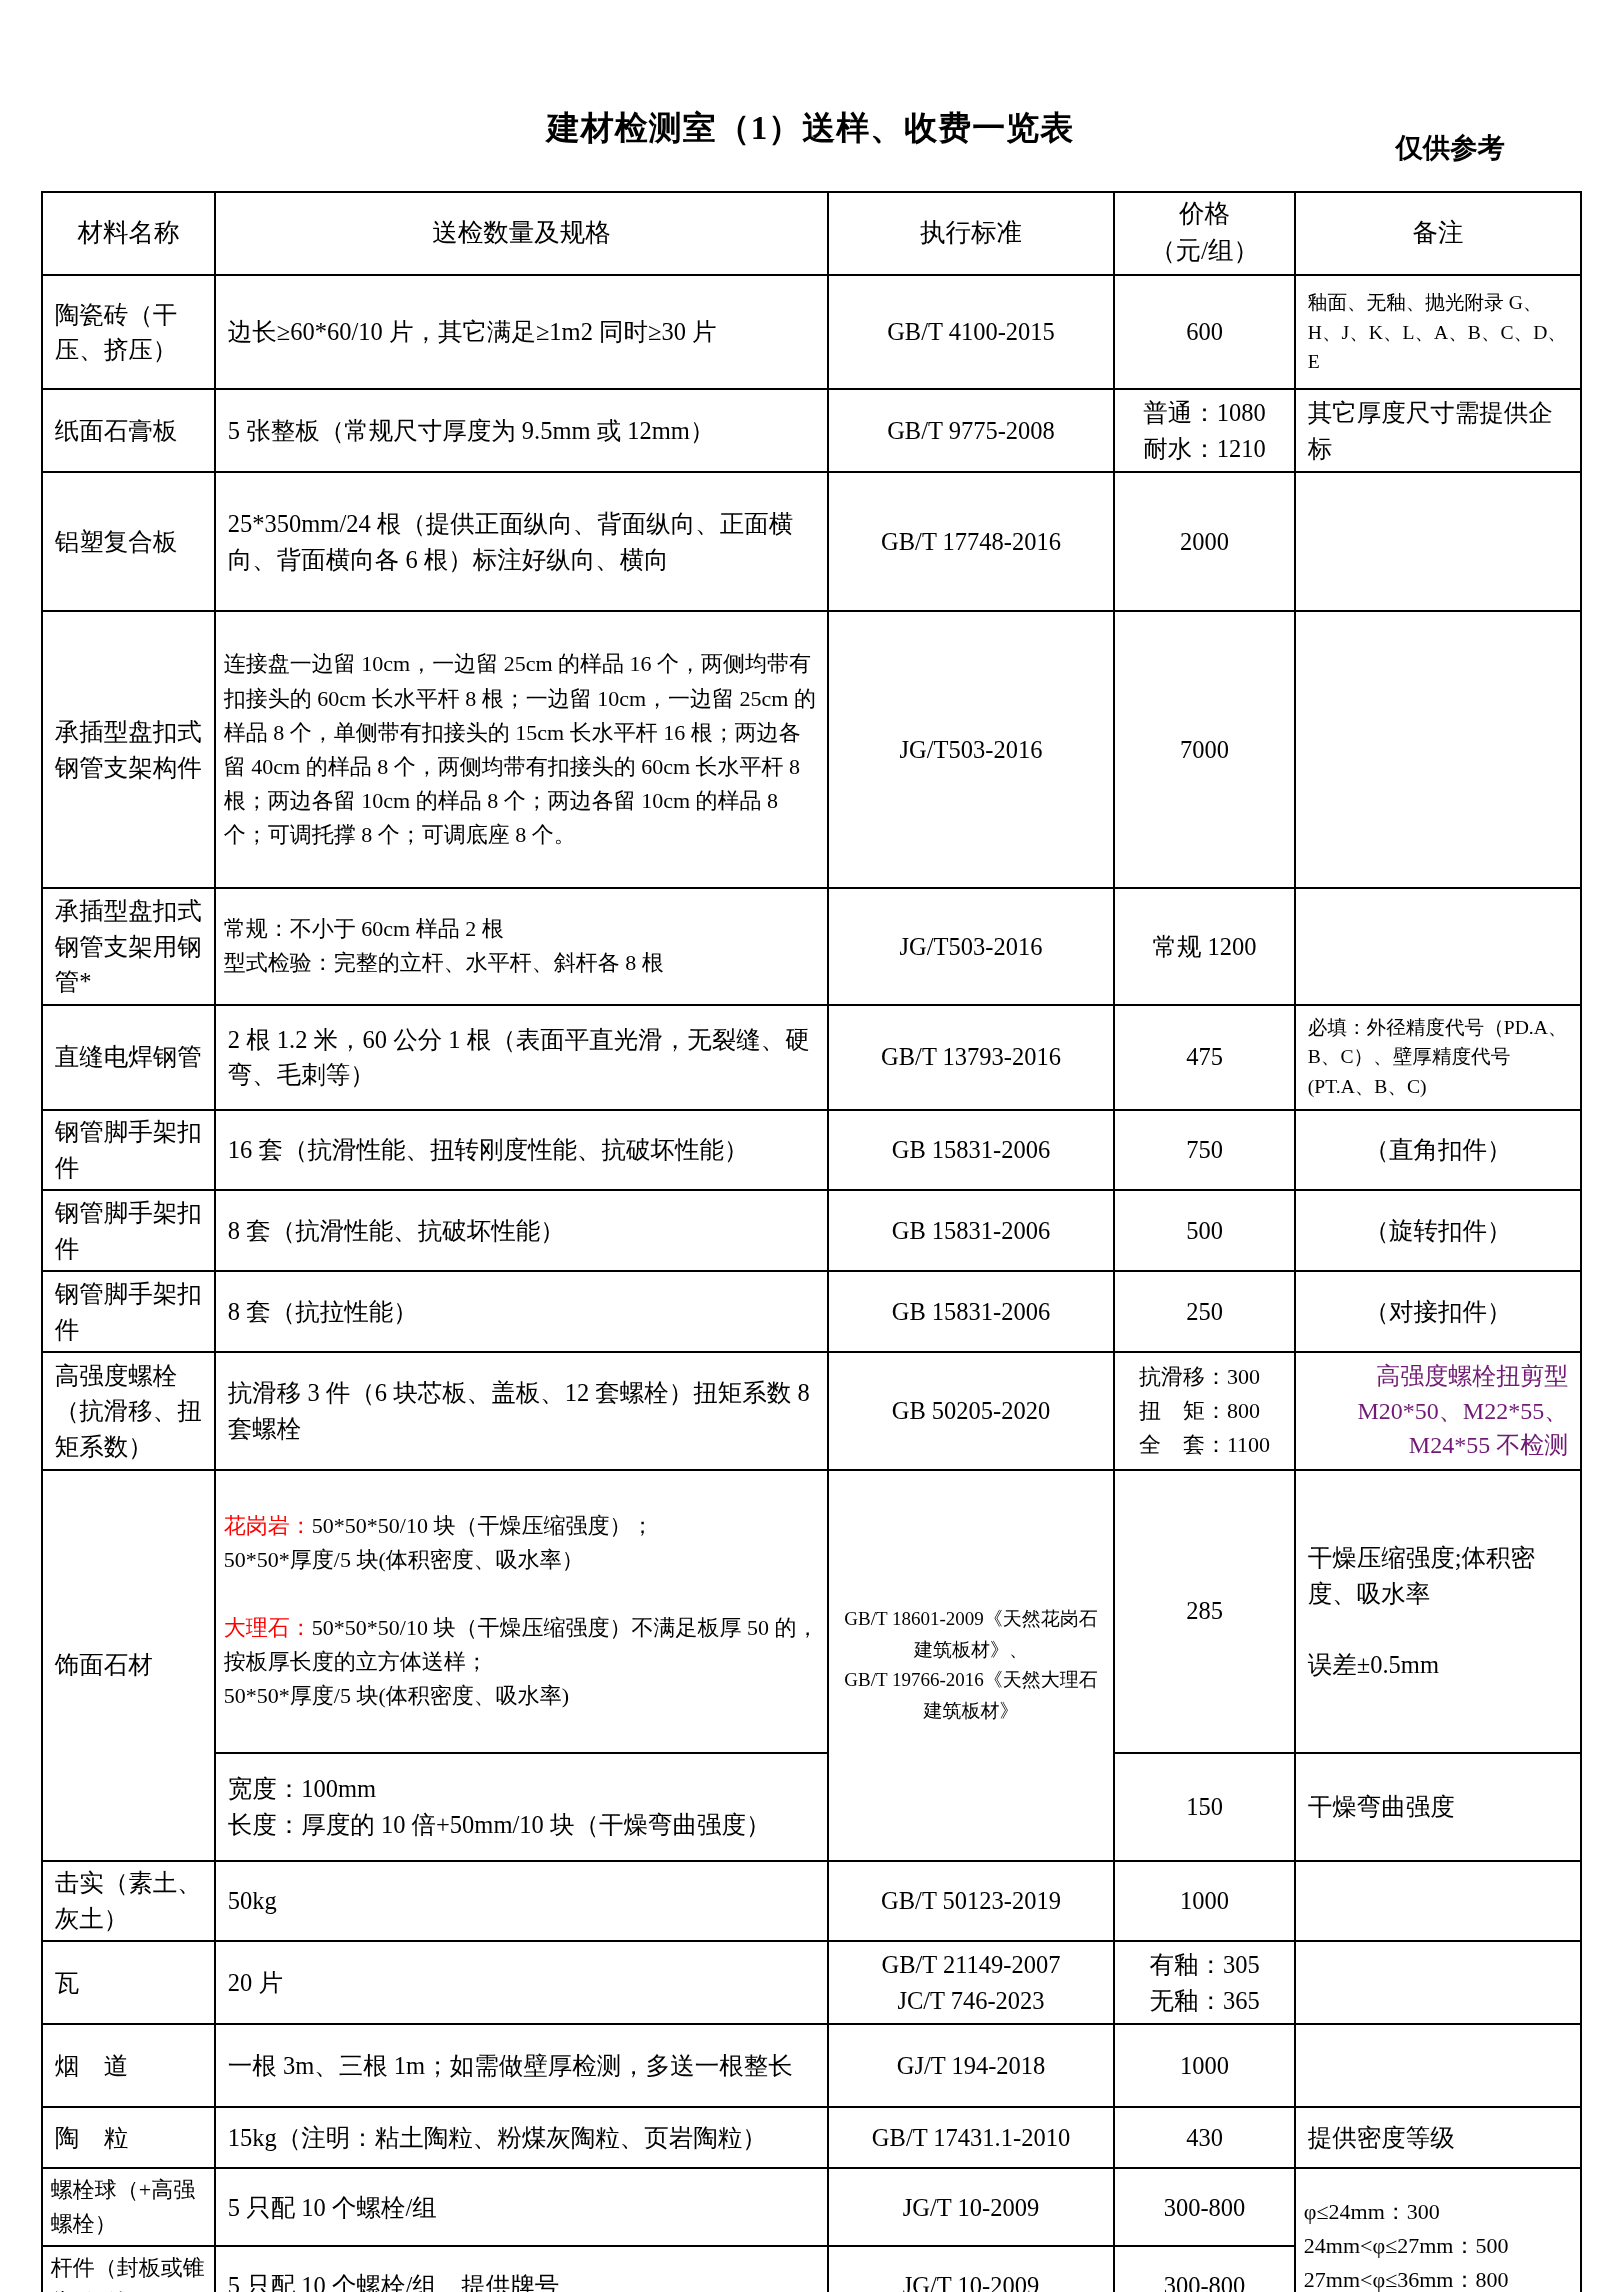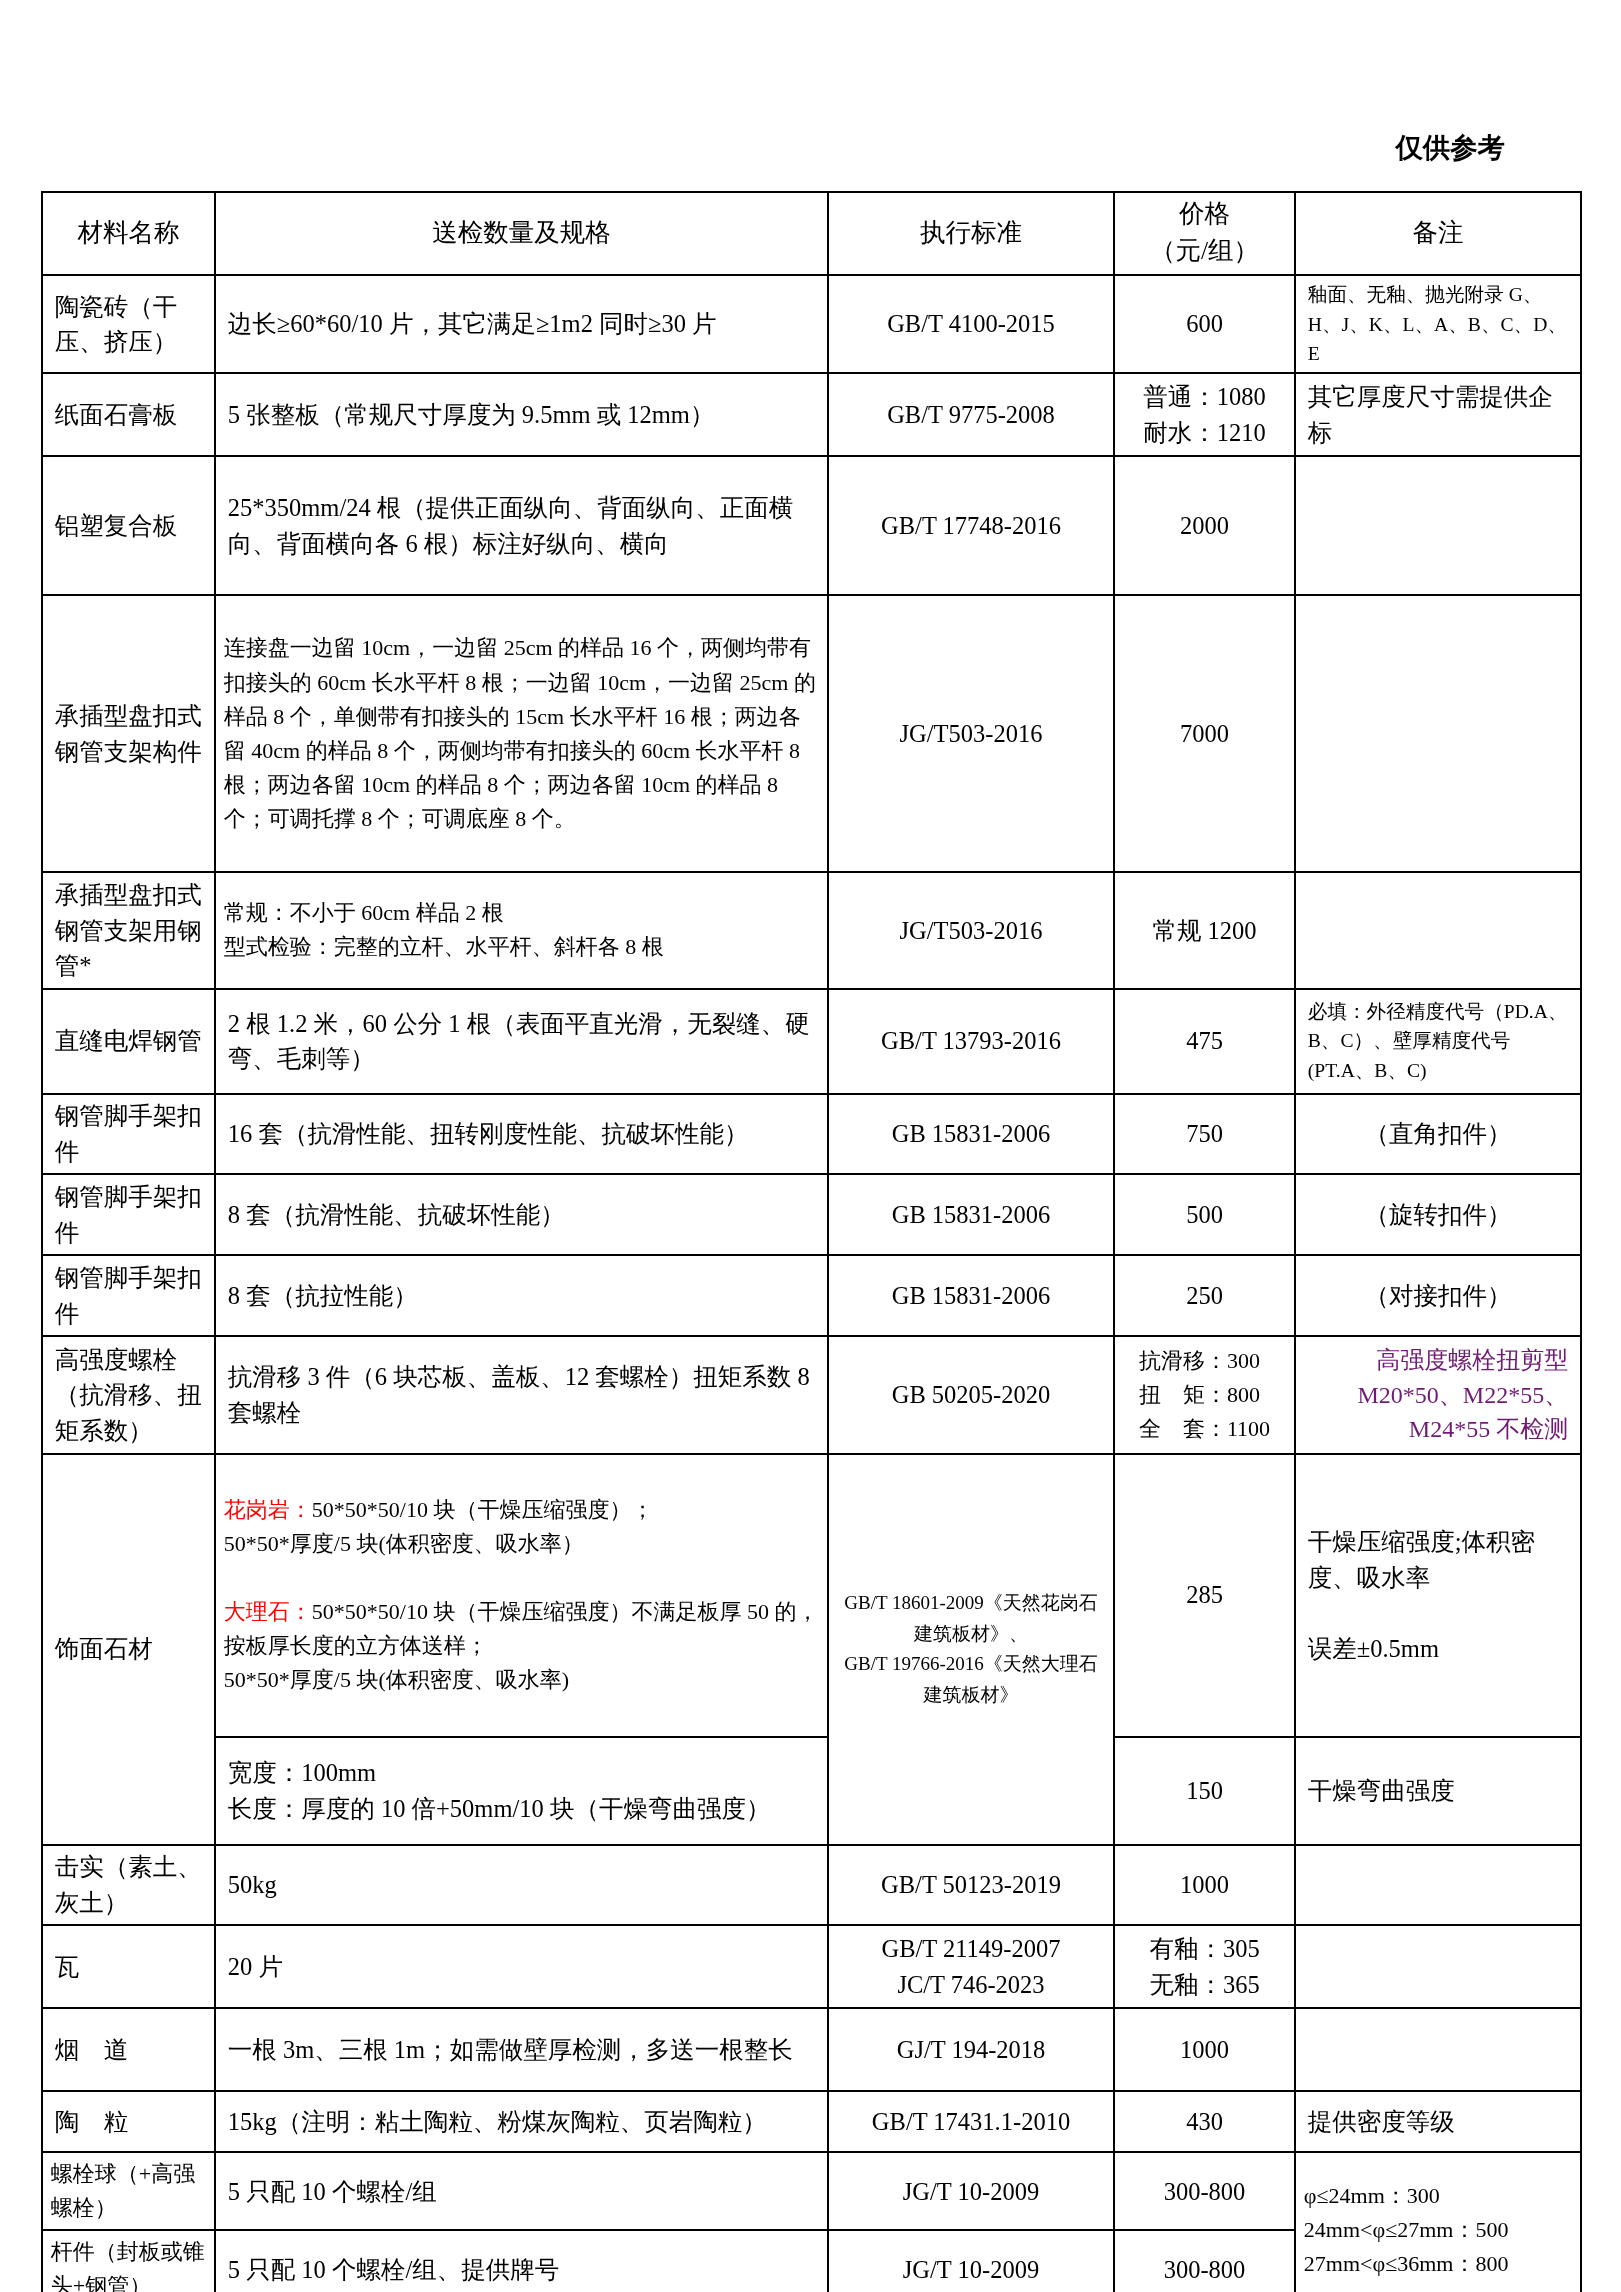--- a/index.html
+++ b/index.html
@@ -39,20 +39,21 @@
   .red{color:#ff0000;}
   td.red-cell{color:#701a75;font-size:24px;text-align:right;}
   .inline-left{display:inline-block;text-align:left;}
   td.price-cell{text-align:center;}
   td.std-small{font-size:19px;text-align:center;line-height:1.6;}
 </style>
 </head>
 <body>
 
 <div class="page-header">
+  <div class="page-title">建材检测室（1）送样、收费一览表</div>
   <div class="ref-note">仅供参考</div>
 </div>
 
 <table class="fee-table">
   <colgroup>
     <col class="c-material">
       <col class="c-spec">
       <col class="c-standard">
       <col class="c-price">
       <col class="c-remark">
@@ -60,21 +61,21 @@
   <tbody>
     <tr style="height:75px;">
       <td class="hdr">材料名称</td>
       <td class="hdr">送检数量及规格</td>
       <td class="hdr">执行标准</td>
       <td class="hdr">价格
 （元/组）</td>
       <td class="hdr">备注</td>
     </tr>
 
-    <tr style="height:98px;">
+    <tr style="height:114px;">
       <td>陶瓷砖（干压、挤压）</td>
       <td>边长≥60*60/10 片，其它满足≥1m2 同时≥30 片</td>
       <td class="center">GB/T 4100-2015</td>
       <td class="price-cell">600</td>
       <td class="smaller">釉面、无釉、抛光附录 G、H、J、K、L、A、B、C、D、E</td>
     </tr>
 
     <tr style="height:83px;">
       <td>纸面石膏板</td>
       <td>5 张整板（常规尺寸厚度为 9.5mm 或 12mm）</td>

